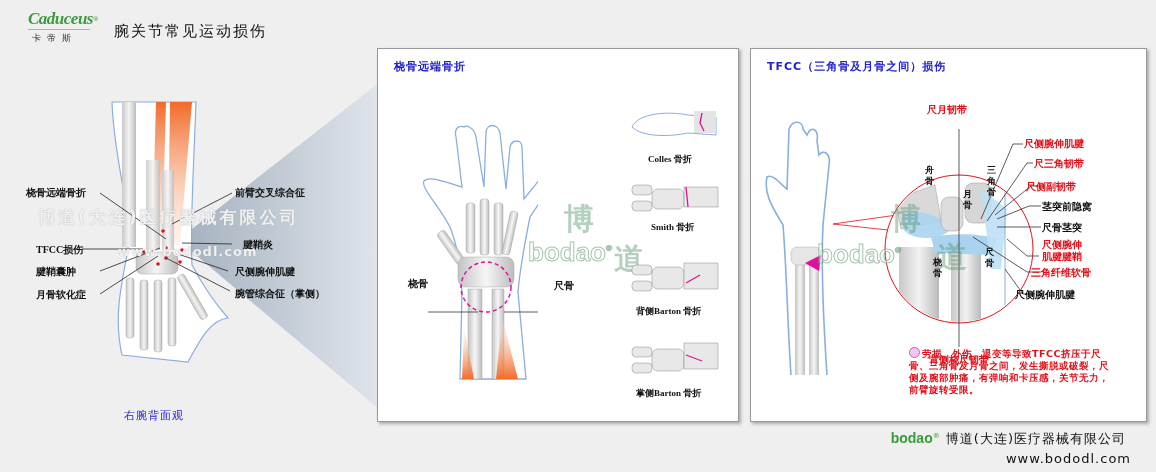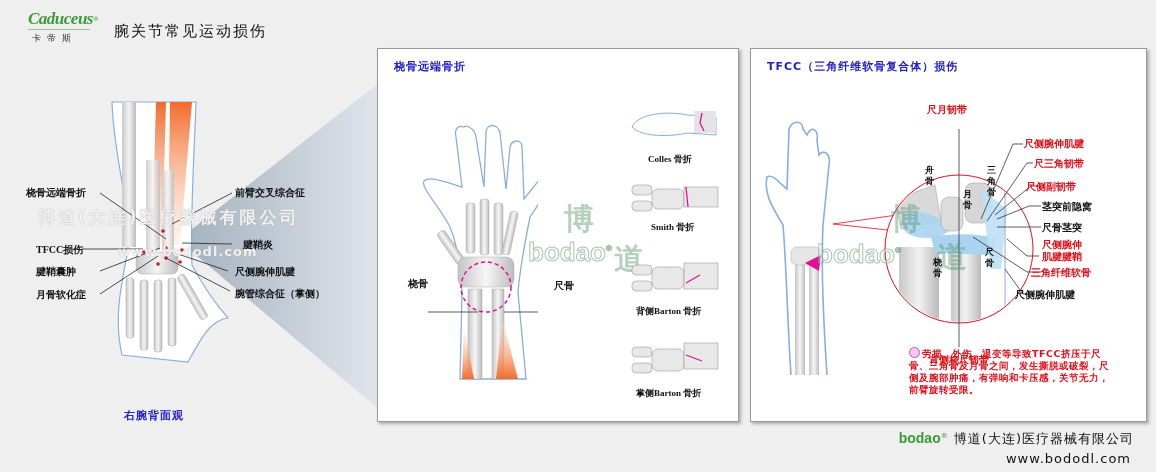--- a/index.html
+++ b/index.html
@@ -12,24 +12,24 @@
   .logo-rule { height:1px; background:#9bbf9b; margin:1px 0 2px 0; }
   .logo-cn { font-size:9px; color:#333; letter-spacing:6px; padding-left:4px; }
   .page-title { left:114px; top:22px; font-size:15px; color:#111; letter-spacing:2px; }
   .panel { background:#fff; border:1px solid #999; box-shadow:2px 2px 3px #aaa; }
   .panel1 { left:377px; top:48px; width:360px; height:372px; }
   .panel2 { left:750px; top:48px; width:395px; height:372px; }
   .panel-title { position:absolute; left:16px; top:10px; color:#2222cc; font-size:11px; font-weight:bold; letter-spacing:1px; }
   .lbl { position:absolute; font-size:10px; font-weight:bold; color:#111; white-space:nowrap;font-family:Liberation Serif, serif; }
   .lbl-red { color:#e0101a; }
   .caption { position:absolute; font-size:9px; color:#111; white-space:nowrap; font-family:"Liberation Serif","DejaVu Serif",serif; font-weight:bold;}
-  .view-caption { left:124px; top:408px; color:#2222cc; font-size:11px; font-weight:bold; letter-spacing:1px; }
+  .view-caption { left:124px; top:408px; color:#2222cc; font-size:11px; font-weight:normal; letter-spacing:1px; }
   .note { position:absolute; left:158px; top:298px; width:200px; color:#e0101a; font-size:9.5px; font-weight:bold; line-height:12px; letter-spacing:0.5px; }
   .note-dot { display:inline-block; width:9px; height:9px; border:1px solid #cc55cc; background:#f7c6f0; border-radius:50%; vertical-align:-1px; margin-right:2px; }
-  .footer-co { right:22px; top:430px; font-size:13px; color:#111; white-space:nowrap; letter-spacing:1px;margin-left:48px; }
+  .footer-co { right:30px; top:430px; font-size:13px; color:#111; white-space:nowrap; letter-spacing:1px;margin-left:48px; }
   .footer-bodao { color:#3c9a3c; font-family:"Liberation Sans",sans-serif; font-weight:bold; font-size:14px; letter-spacing:0; }
   .footer-url { right:25px; top:451px; font-size:13px; color:#111; letter-spacing:1px; }
   .wm { position:absolute; color:rgba(90,150,110,0.45); font-weight:bold; white-space:nowrap; }
   .wm-text { left:38px; top:206px; font-size:17px; color:rgba(255,255,255,0.85); text-shadow:0 0 1px #999; letter-spacing:3px; }
   .wm-url { left:118px; top:244px; font-size:13px; color:rgba(255,255,255,0.85); text-shadow:0 0 1px #999; letter-spacing:1px; }
   svg { position:absolute; }
 </style>
 </head>
 <body>
 
@@ -183,21 +183,21 @@
         <rect x="2" y="24" width="20" height="10" rx="4"></rect>
         <rect x="22" y="10" width="32" height="22" rx="6"></rect>
         <rect x="54" y="4" width="34" height="26"></rect>
       </g>
     <path d="M56,16 L72,22" stroke="#e0109a" stroke-width="1.3"></path>
   </svg>
   <div class="caption" style="left:258px;top:338px">掌侧Barton 骨折</div>
 </div>
 
 <div class="abs panel panel2">
-  <div class="panel-title">TFCC（三角纤维软骨复合体）损伤</div>
+  <div class="panel-title">TFCC（三角骨及月骨之间）损伤</div>
 
   <svg style="left:10px;top:66px" width="80" height="260">
     <defs>
         <linearGradient id="bone3" x1="0" x2="1">
           <stop offset="0" stop-color="#c4c4c4"></stop>
           <stop offset=".5" stop-color="#f6f6f6"></stop>
           <stop offset="1" stop-color="#bcbcbc"></stop>
         </linearGradient>
       </defs>
     <path d="M30,260 C26,200 26,160 22,110 C14,96 2,80 6,62 C12,58 20,70 26,74 L28,14 C32,4 42,6 42,14 L46,20 C50,10 58,14 56,26 L58,40 C62,34 70,38 68,50 L62,110 C60,150 62,200 66,260" fill="none" stroke="#8aaee0" stroke-width="1.6"></path>

